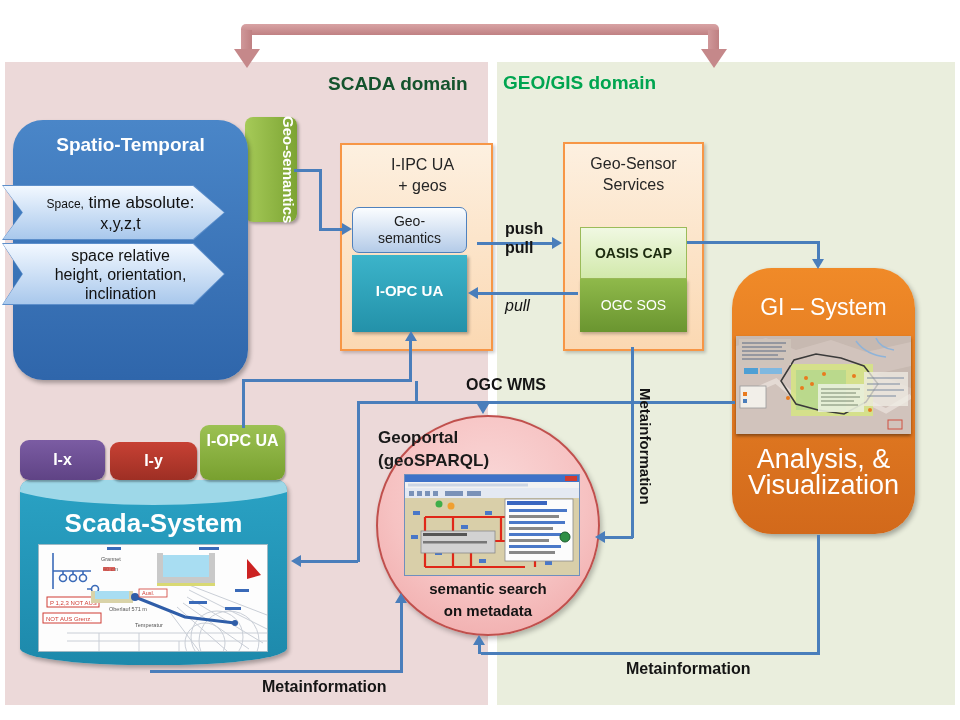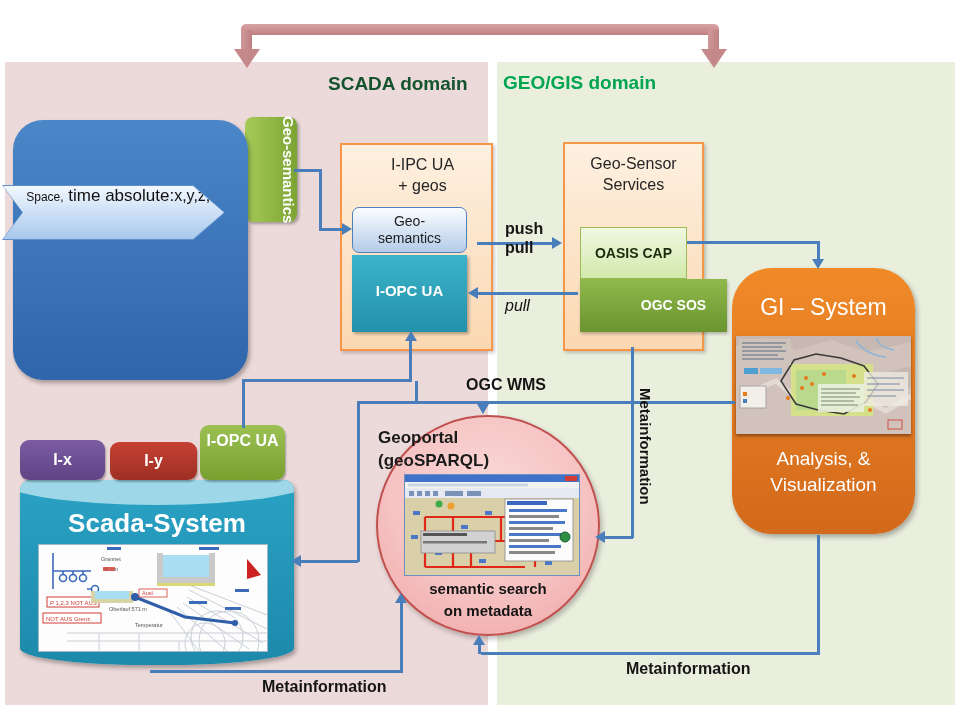--- a/index.html
+++ b/index.html
@@ -28,21 +28,21 @@
   
   #spatio{left:13px;top:120px;width:235px;height:260px;border-radius:30px;
     background:linear-gradient(#4a86c8,#2f66ab);box-shadow:2px 3px 4px rgba(0,0,0,.3);z-index:3;}
   #spatio .title{color:#fff;font-weight:bold;font-size:19px;text-align:center;line-height:22px;padding-top:14px;}
   .chev{position:absolute;left:2px;width:223px;
     clip-path:polygon(0% 0%,86% 0%,100% 50%,86% 100%,0% 100%,9% 50%);
     background:#5d8fcb;z-index:4;}
   .chev .in{position:absolute;left:1px;top:1px;right:1px;bottom:1px;
     clip-path:polygon(0% 0%,86% 0%,100% 50%,86% 100%,0% 100%,9% 50%);
     background:linear-gradient(#f2f8ff,#a9c8ec);
-    display:flex;justify-content:center;text-align:center;
+    display:flex;flex-direction:column;justify-content:center;text-align:center;
     color:#111;padding-left:14px;box-sizing:border-box;}
   
   #geosem-tab{left:245px;top:117px;width:52px;height:105px;border-radius:8px;
     background:linear-gradient(90deg,#a6ca58,#7ca433);box-shadow:2px 2px 3px rgba(0,0,0,.3);
     z-index:2;color:#fff;font-weight:bold;font-size:15px;
     writing-mode:vertical-rl;text-align:center;display:flex;justify-content:center;line-height:17px;}
   
   .svcbox{position:absolute;width:137px;height:205px;border:2px solid #f79646;
     background:linear-gradient(#fdf0e0,#fbd8b2);z-index:3;box-shadow:2px 2px 3px rgba(0,0,0,.2);}
   .svcbox .title{color:#262626;font-size:16px;text-align:center;line-height:21px;padding-top:9px;}
@@ -50,34 +50,34 @@
     border-radius:7px;background:linear-gradient(#fbfdff,#b4cbe8);box-sizing:border-box;
     color:#1d1d1d;font-size:14px;text-align:center;line-height:17px;padding-top:5px;}
   #iopcua-inner{position:absolute;left:10px;top:110px;width:115px;height:77px;
     background:linear-gradient(#3cb4ca,#2391a9);box-shadow:2px 2px 3px rgba(0,0,0,.3);
     color:#fff;font-weight:bold;font-size:15px;text-align:center;line-height:72px;}
   #oasis{position:absolute;left:15px;top:83px;width:107px;height:52px;border:1px solid #9bbb59;
     background:linear-gradient(#f0f8e2,#d2e9ab);box-sizing:border-box;
     color:#1c2a0e;font-weight:bold;font-size:14px;text-align:center;line-height:50px;}
   #sos{position:absolute;left:15px;top:135px;width:107px;height:53px;
     background:linear-gradient(#8fb94a,#6a9530);box-shadow:1px 2px 3px rgba(0,0,0,.25);
-    color:#fff;font-weight:bold;font-size:14px;text-align:center;line-height:53px;padding-left:40px;}
+    color:#fff;font-weight:normal;font-size:14px;text-align:center;line-height:53px;}
   
   #gisys{left:732px;top:268px;width:183px;height:266px;border-radius:40px;
     background:linear-gradient(#f08a28,#d2691b);box-shadow:2px 3px 5px rgba(0,0,0,.3);z-index:3;}
   #gisys .title{color:#fff;font-size:23px;text-align:center;padding-top:26px;}
-  #gisys .sub{color:#fff;font-size:19px;text-align:center;line-height:26px;position:absolute;left:0;right:0;top:178px;}
+  #gisys .sub{color:#fff;font-size:27px;text-align:center;line-height:26px;position:absolute;left:0;right:0;top:178px;}
   #gimap{position:absolute;left:4px;top:68px;width:175px;height:98px;background:#c7b9b1;overflow:hidden;
     box-shadow:0 2px 3px rgba(0,0,0,.4);}
   
   .tab{position:absolute;border-radius:9px;color:#fff;font-weight:bold;font-size:16px;
     text-align:center;z-index:3;box-shadow:1px 2px 2px rgba(0,0,0,.3);}
   #cyl{left:20px;top:480px;width:267px;height:185px;z-index:2;
     background:linear-gradient(#2aa2c4,#1d89ab);
-    border-radius:10px 10px 45% 45% / 10px 10px 9% 9%;overflow:hidden;box-shadow:2px 3px 4px rgba(0,0,0,.3);padding-left:7px;}
+    border-radius:10px 10px 45% 45% / 10px 10px 9% 9%;overflow:hidden;box-shadow:2px 3px 4px rgba(0,0,0,.3);}
   #cyl .lid{position:absolute;left:-8%;top:-27px;width:116%;height:52px;border-radius:50%;
     background:#9ed8e8;}
   #cyl .title{position:absolute;left:0;right:0;top:28px;color:#fff;font-weight:bold;font-size:26px;text-align:center;}
   #scadashot{position:absolute;left:18px;top:64px;width:228px;height:106px;background:#fdfdfd;
     border:1px solid #9fb9c4;overflow:hidden;}
   
   #portal{left:376px;top:415px;width:224px;height:221px;border-radius:50%;
     border:2px solid #c0504d;box-sizing:border-box;
     background:radial-gradient(circle at 50% 36%,#fad9d9 0%,#f6c2c2 55%,#efa4a4 100%);
     z-index:5;box-shadow:2px 3px 5px rgba(0,0,0,.25);}
@@ -100,26 +100,34 @@
   <div>
     <div class="toparrow-bar"></div>
     <div class="toparrow-stem" style="left:241px;"></div>
     <div class="toparrow-stem" style="left:708px;"></div>
     <div class="tri toparrow-head" style="left:234px;"></div>
     <div class="tri toparrow-head" style="left:701px;"></div>
   </div>
 
   <div class="abs" id="spatio">
     <div class="title">
+      <div>Spatio-Temporal</div>
     </div>
   </div>
   <div class="chev" style="top:185px;height:55px;">
     <div class="in" style="font-size:16px;line-height:19px;">
       <div><span style="font-size:12px;">Space,</span><span style="font-size:17px;"> time absolute:</span></div>
       <div style="font-size:16px;">x,y,z,t</div>
+    </div>
+  </div>
+  <div class="chev" style="top:243px;height:62px;">
+    <div class="in" style="font-size:16px;line-height:19px;">
+      <div>space relative</div>
+      <div>height,  orientation,</div>
+      <div>inclination</div>
     </div>
   </div>
 
   <div class="abs" id="geosem-tab">
     <div>Geo-</div>
     <div>semantics</div>
   </div>
 
   <div class="svcbox" style="left:340px;top:143px;width:137px;height:204px;padding-left:12px;">
     <div class="title">

